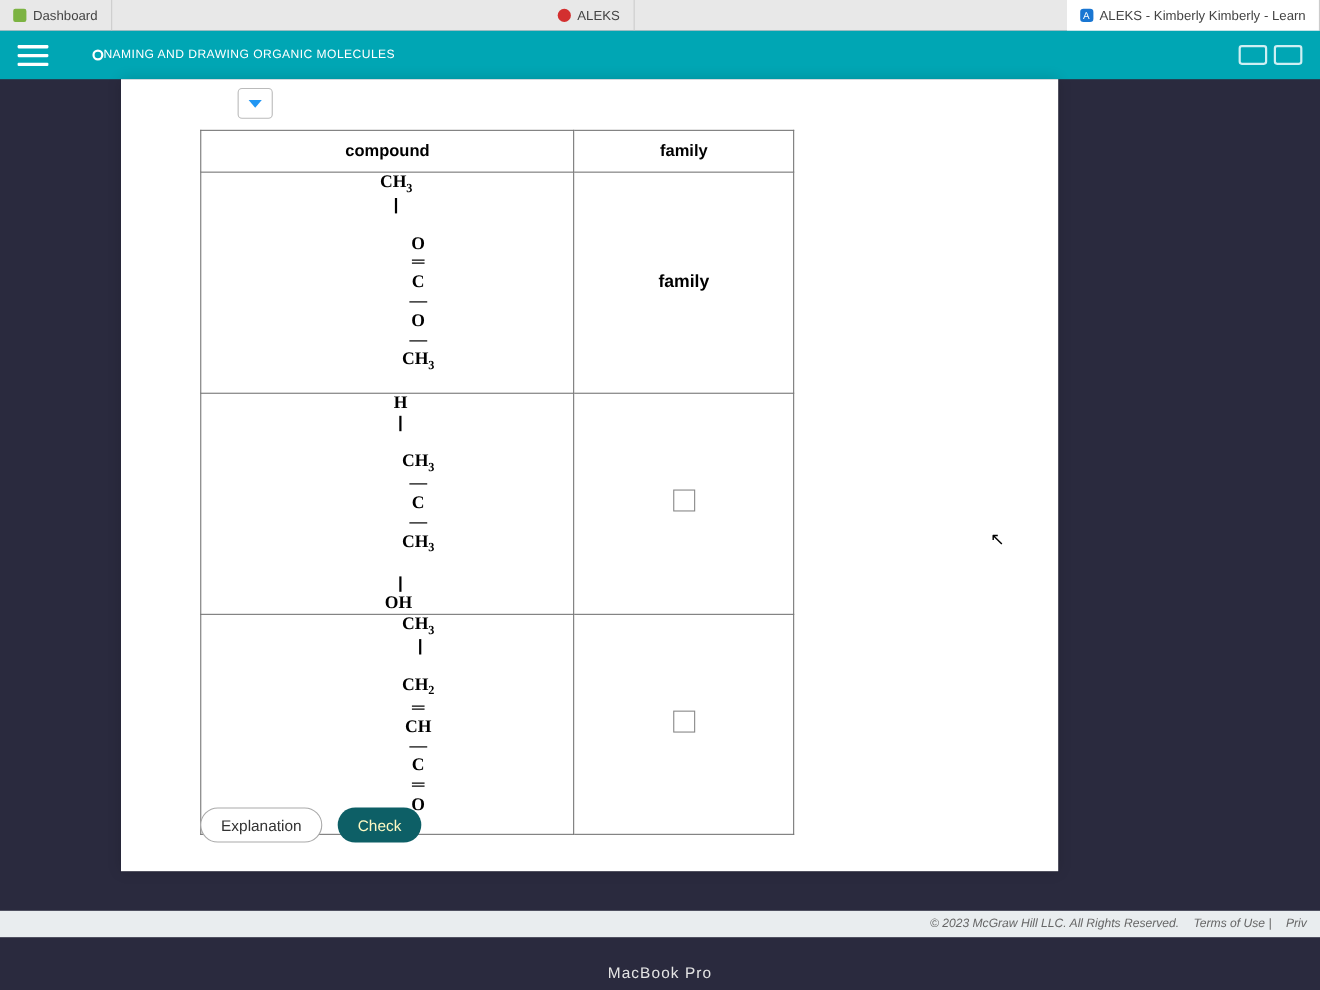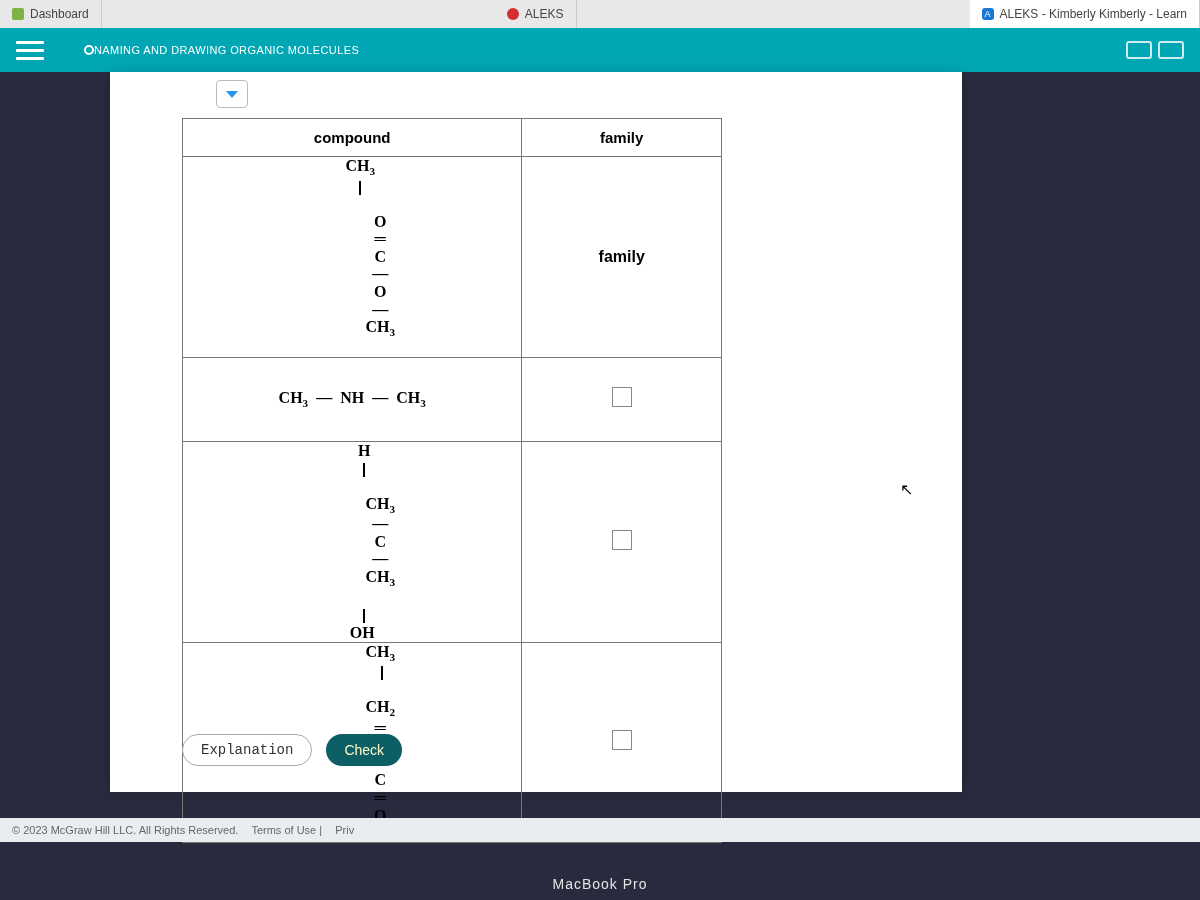--- a/index.html
+++ b/index.html
@@ -114,31 +114,33 @@
       left: 72px; bottom: 26px;
       display: flex; gap: 14px;
     }
     .btn {
       font-size: 14px;
       padding: 7px 18px;
       border-radius: 18px;
       cursor: pointer;
       border: 1px solid #00a6b4;
     }
-    .btn.secondary { background:#fff; color:#333; border-color:#aaa;font-family:Liberation Mono, monospace; }
+    .btn.secondary { background:#fff; color:#333; border-color:#aaa; }
     .btn.primary { background:#0d5f66; color:#fef9c3; border:none; }
 
     .copyright-bar {
       position: absolute;
-      bottom: 58px; right: 0;
+      bottom: 48px; right: 0;
       width: 100%;
+      text-align: right;
       font-size: 11px;
       color: #666;
       padding: 6px 12px;
       background:#e9edef;
+      font-style:italic;
     }
     .copyright-bar a { color:#666; text-decoration:none; margin-left:10px; }
 
     .macbook {
       position:absolute; bottom:8px; left:50%; transform:translateX(-50%);
       color:#e5e5e5; font-size:14px; letter-spacing:1px;
     }
     .cursor-arrow {
       position:absolute; top:480px; left:900px;
       font-size:16px; color:#000;
@@ -211,34 +213,20 @@
               &nbsp;—&nbsp;
               <span>CH</span><span class="sub">3</span>
             </div>
           </div>
         </td>
         <td class="cell">
           <span class="family-text">family</span>
         </td>
       </tr>
 
-      <tr class="row2">
-        <td class="cell">
-          <div class="chem">
-            <span>CH</span><span class="sub">3</span>
-            &nbsp;—&nbsp;
-            <span>NH</span>
-            &nbsp;—&nbsp;
-            <span>CH</span><span class="sub">3</span>
-          </div>
-        </td>
-        <td class="cell">
-          <span class="answer-box"></span>
-        </td>
-      </tr>
 
       <tr class="row3">
         <td class="cell">
           <div class="chem">
             <div class="line">      <span>H</span></div>
             <div class="line">      <span class="vbar"></span></div>
             <div class="line">
               <span>CH</span><span class="sub">3</span>
               &nbsp;—&nbsp;
               <span>C</span>

